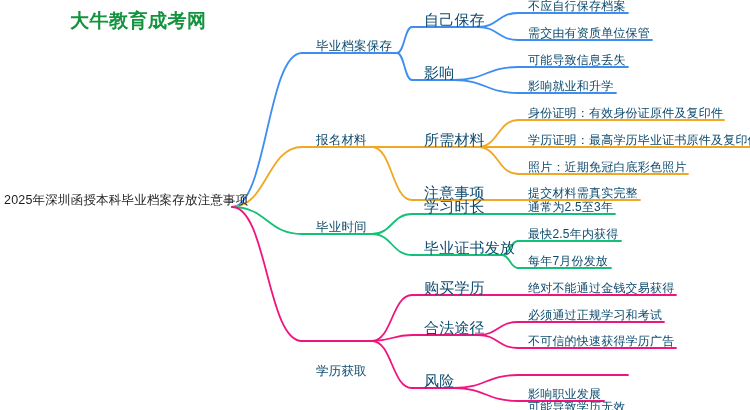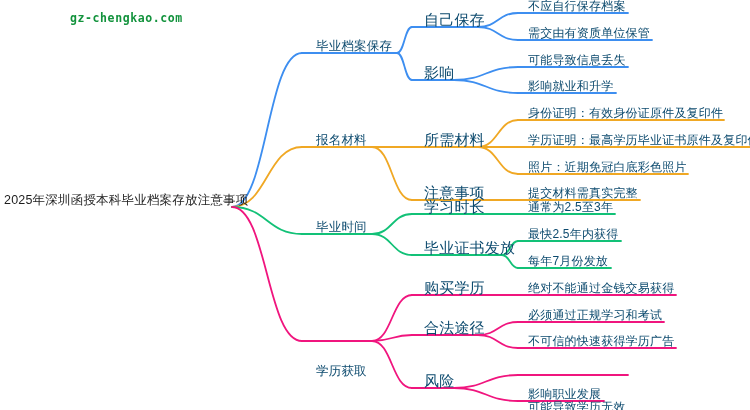--- a/index.html
+++ b/index.html
@@ -76,21 +76,21 @@
     line-height: 15px;
     margin-top: 2px;
     font-family: "DejaVu Sans Mono", "Liberation Mono", monospace;
   }
 </style>
 </head>
 <body>
 
 <div id="logo">
   <div id="logo-text-wrap">
-    <div id="logo-sub">gz-chengkao.com</div>
+    <div id="logo-title">大牛教育成考网</div>
   </div>
 </div>
 
 <svg id="mindmap-svg" viewBox="0 0 750 410" xmlns="http://www.w3.org/2000/svg">
     <path d="M 232 207 C 267 207, 267 53, 302 53" fill="none" stroke="#3d8ef0" stroke-width="1.8" stroke-linecap="round"></path>
     <line x1="302" y1="53" x2="397" y2="53" stroke="#3d8ef0" stroke-width="1.8" stroke-linecap="round"></line>
     <path d="M 397 53 C 404.5 53, 404.5 27, 412 27" fill="none" stroke="#3d8ef0" stroke-width="1.8" stroke-linecap="round"></path>
     <line x1="412" y1="27" x2="478" y2="27" stroke="#3d8ef0" stroke-width="1.8" stroke-linecap="round"></line>
     <path d="M 478 27 C 498 27, 498 13, 518 13" fill="none" stroke="#3d8ef0" stroke-width="1.8" stroke-linecap="round"></path>
     <line x1="518" y1="13" x2="628" y2="13" stroke="#3d8ef0" stroke-width="1.8" stroke-linecap="round"></line>

